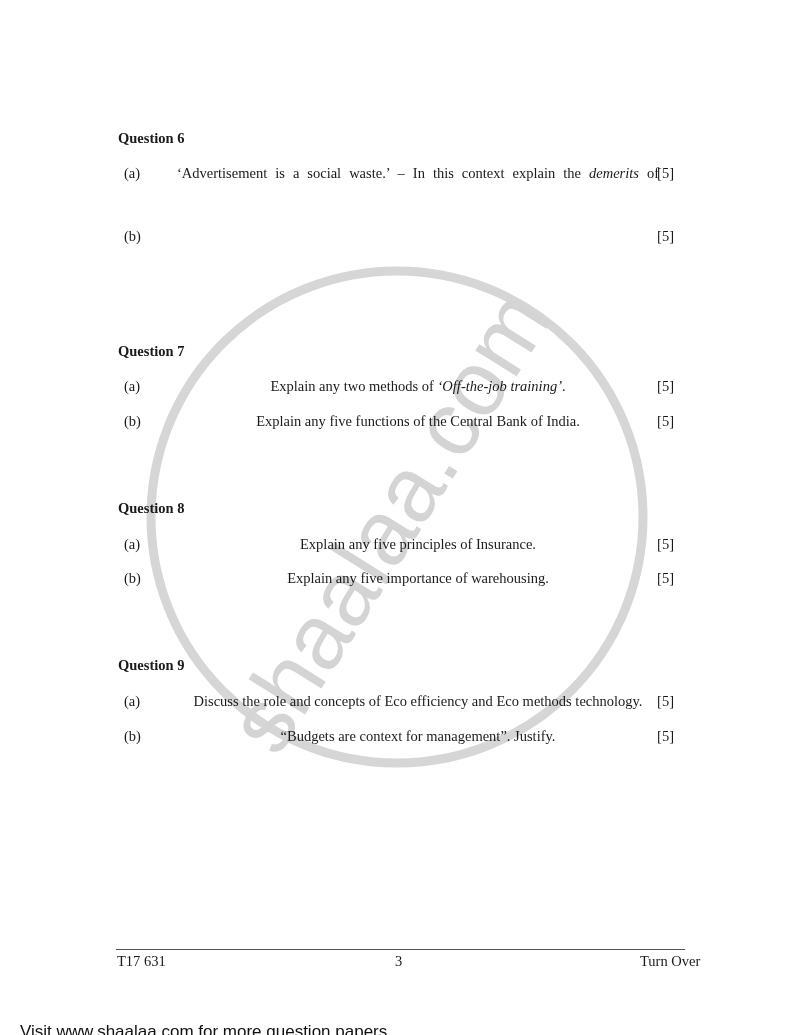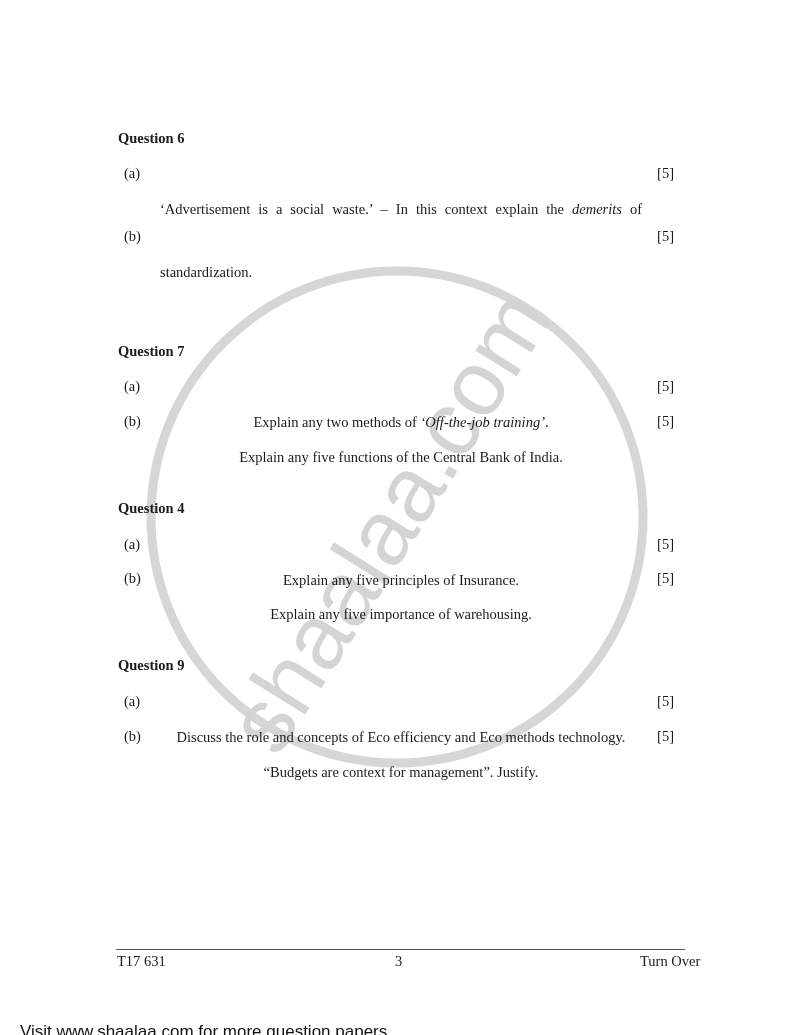--- a/index.html
+++ b/index.html
@@ -3,21 +3,21 @@
 <meta charset="utf-8">
 <style>
   html, body { margin: 0; padding: 0; background: #ffffff; }
   body { width: 800px; height: 1035px; position: relative; overflow: hidden;
          font-family: "Liberation Serif", serif; color: #1a1a1a; }
   .watermark { position: absolute; left: 0; top: 0; width: 800px; height: 1035px; pointer-events: none; z-index: 1; }
   .content { position: absolute; left: 0; top: 0; width: 738px; height: 1035px; z-index: 2; }
   .q-title { position: absolute; left: 118px; font-weight: bold; font-size: 14.5px; }
   .part { position: absolute; left: 124px; width: 560px; font-size: 14.5px; line-height: 27px; }
   .part .label { position: absolute; left: 0; top: 0; width: 30px; }
-  .part .text { position: absolute; left: 36px; width: 482px; text-align: justify; margin-top: 36px; }
+  .part .text { position: absolute; left: 53px; width: 482px; text-align: justify; }
   .part .text.single { white-space: nowrap; text-align: center; }
   .part .marks { position: absolute; left: 530px; top: 0; width: 20px; text-align: right; }
   .just { text-align-last: justify; }
   .footer-rule { position: absolute; left: 116px; top: 949px; width: 569px; height: 0; border-top: 1.5px solid #555; }
   .footer { position: absolute; top: 953px; font-weight: normal; font-size: 14.5px; }
   .visit { position: absolute; left: 20px; top: 998px; font-family: "Liberation Sans", sans-serif; font-size: 17px; color: #111; margin-top: 24px; }
 </style>
 </head>
 <body>
 
@@ -32,38 +32,37 @@
   <div class="part" style="top:160px">
     <span class="label">(a)</span>
     <div class="text">
       <div class="just"><span>‘Advertisement is a social waste.’ – In this context explain the</span> <i>demerits</i><span> of</span></div>
     </div>
     <span class="marks">[5]</span>
   </div>
   <div class="part" style="top:223px">
     <span class="label">(b)</span>
     <div class="text">
-      <div>standardization.</div>
     </div>
     <span class="marks">[5]</span>
   </div>
 
   <div class="q-title" style="top:343px">Question 7</div>
   <div class="part" style="top:373px">
     <span class="label">(a)</span>
     <div class="text single"><span>Explain any two methods of </span><i>‘Off-the-job training’</i><span>.</span></div>
     <span class="marks">[5]</span>
   </div>
   <div class="part" style="top:408px">
     <span class="label">(b)</span>
     <div class="text single">Explain any five functions of the Central Bank of India.</div>
     <span class="marks">[5]</span>
   </div>
 
-  <div class="q-title" style="top:500px">Question 4</div>
+  <div class="q-title" style="top:500px">Question 8</div>
   <div class="part" style="top:531px">
     <span class="label">(a)</span>
     <div class="text single">Explain any five principles of Insurance.</div>
     <span class="marks">[5]</span>
   </div>
   <div class="part" style="top:565px">
     <span class="label">(b)</span>
     <div class="text single">Explain any five importance of warehousing.</div>
     <span class="marks">[5]</span>
   </div>

